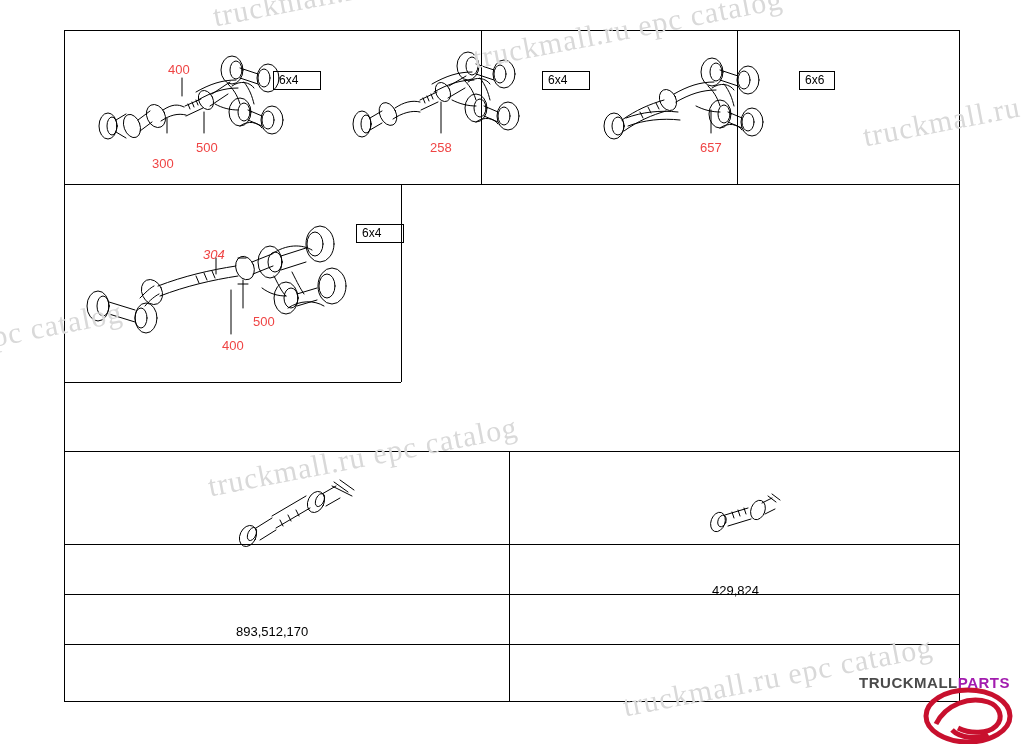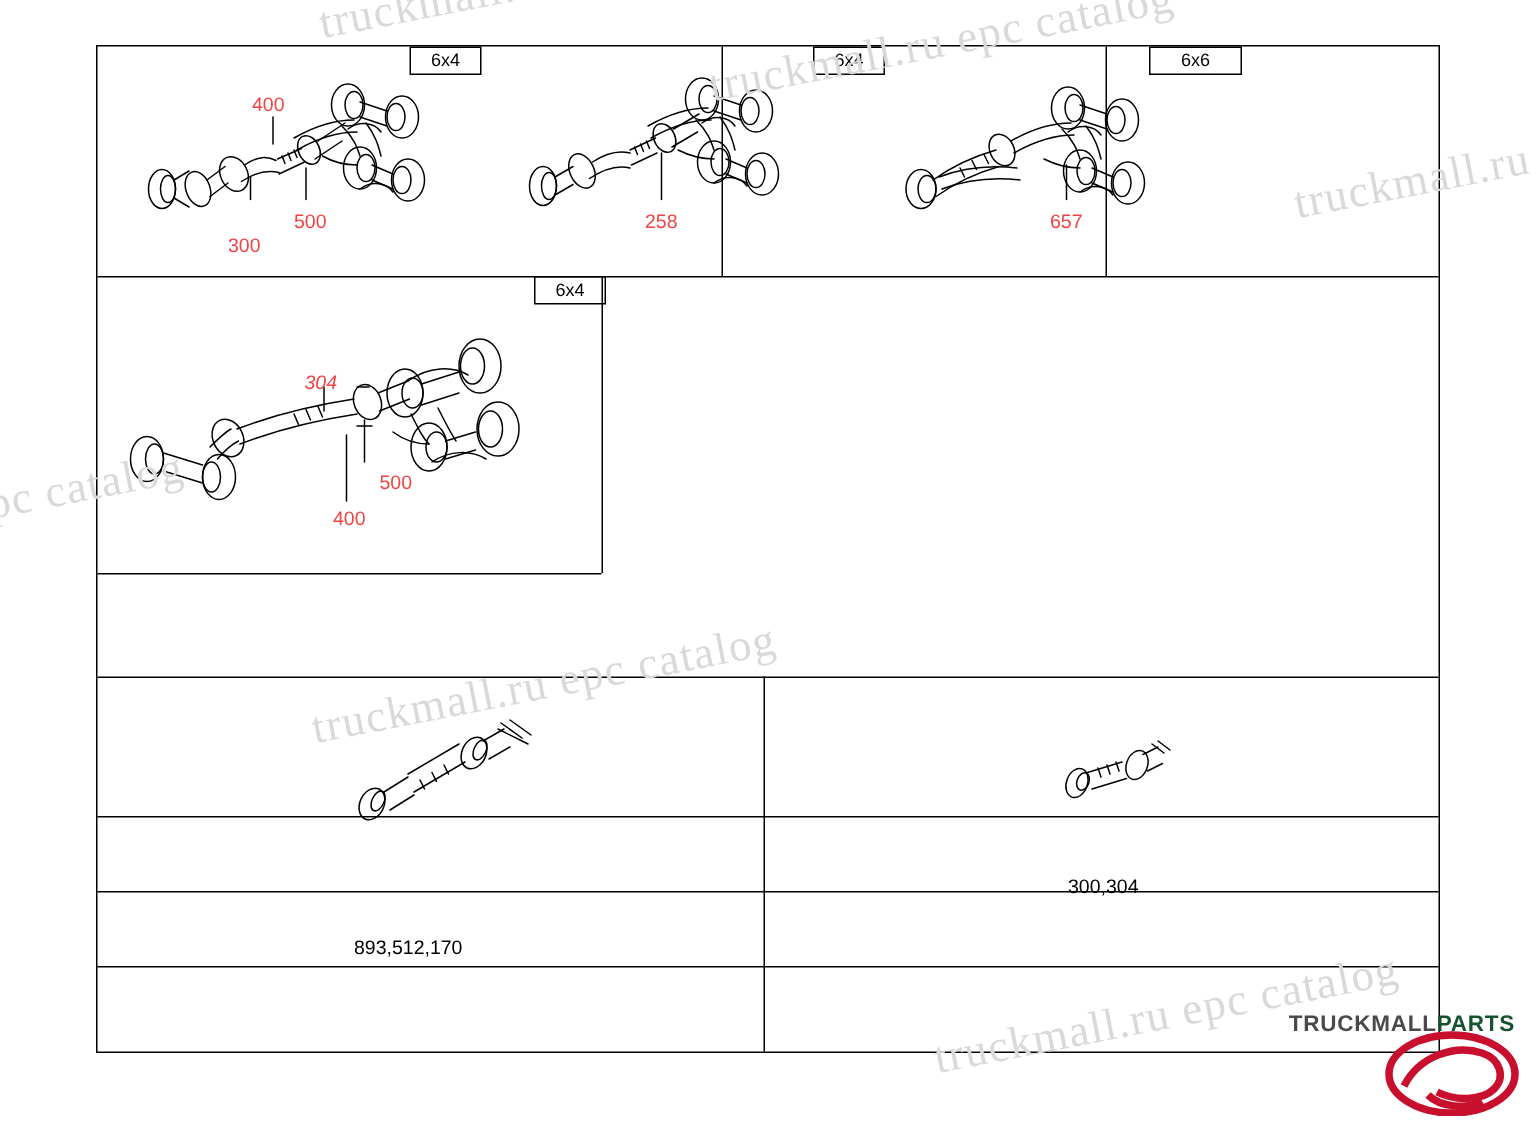--- a/index.html
+++ b/index.html
@@ -56,23 +56,24 @@
     width: 0;
     border-left: 1px solid #000;
   }
   .axle-tag {
     position: absolute;
     box-sizing: border-box;
     border: 1px solid #000;
     background: #fff;
     font-size: 12px;
     line-height: 17px;
-    text-align: center;
+    text-align: left;
     padding: 0 5px;
     height: 19px;
+    margin-top: 40px;
   }
 
   .callout {
     position: absolute;
     font-size: 13px;
     color: #ef4444;
     white-space: nowrap;
   }
 
   .cellnum {
@@ -104,21 +105,21 @@
     position: absolute;
     right: 8px;
     top: 0;
     font-family: "Liberation Sans", sans-serif;
     font-size: 15px;
     font-weight: bold;
     letter-spacing: 0.5px;
     color: #4a4a4a;
   }
   .logo-text .red {
-    color: #14532d;
+    color: #a21caf;
   }
 </style>
 </head>
 <body>
 
 <div class="wm-layer">
   <div class="wm" style="left:210px; top:0px; transform:rotate(-11deg);">truckmall.ru epc catalog</div>
   <div class="wm" style="left:470px; top:42px; transform:rotate(-11deg);">truckmall.ru epc catalog</div>
   <div class="wm" style="left:860px; top:120px; transform:rotate(-11deg);">truckmall.ru epc catalog</div>
   <div class="wm" style="left:-60px; top:330px; transform:rotate(-11deg);">ru epc catalog</div>
@@ -138,21 +139,21 @@
 
   <div class="hline" style="left:0; top:420px; width:894px;"></div>
   <div class="hline" style="left:0; top:513px; width:894px;"></div>
   <div class="hline" style="left:0; top:563px; width:894px;"></div>
   <div class="hline" style="left:0; top:613px; width:894px;"></div>
   <div class="vline" style="left:444px; top:420px; height:250px;"></div>
 </div>
 
 <div class="axle-tag" style="left:273px; top:31px; width:48px;">6x4</div>
 <div class="axle-tag" style="left:542px; top:31px; width:48px;">6x4</div>
-<div class="axle-tag" style="left:766px; top:31px; width:62px;">6x6</div>
+<div class="axle-tag" style="left:799px; top:31px; width:36px;">6x6</div>
 <div class="axle-tag" style="left:356px; top:184px; width:48px;">6x4</div>
 
 <svg class="art" width="1024" height="750" viewBox="0 0 1024 750" fill="none" stroke="#000" stroke-width="1" stroke-linecap="round" stroke-linejoin="round">
 
   <g>
 
     <ellipse cx="108" cy="126" rx="9" ry="13"></ellipse>
     <ellipse cx="112" cy="126" rx="5" ry="9"></ellipse>
     <path d="M116 120 L126 114 M116 132 L126 138"></path>
     <ellipse cx="132" cy="126" rx="8" ry="12" transform="rotate(-20 132 126)"></ellipse>
@@ -327,21 +328,21 @@
 <div class="callout" style="left:196px; top:140px;">500</div>
 
 <div class="callout" style="left:430px; top:140px;">258</div>
 
 <div class="callout" style="left:700px; top:140px;">657</div>
 
 <div class="callout" style="left:203px; top:247px;font-style:italic;">304</div>
 <div class="callout" style="left:253px; top:314px;">500</div>
 <div class="callout" style="left:222px; top:338px;">400</div>
 
-<div class="cellnum" style="left:712px; top:583px;">300,304</div>
+<div class="cellnum" style="left:712px; top:583px;">429,824</div>
 <div class="cellnum" style="left:236px; top:624px;">893,512,170</div>
 
 <div class="logo">
   <div class="logo-text">
     <span>TRUCKMALL</span><span class="red">PARTS</span>
   </div>
   <svg width="170" height="70" viewBox="0 0 170 70">
     <g transform="translate(78,16)">
       <ellipse cx="42" cy="26" rx="42" ry="26" fill="none" stroke="#c8102e" stroke-width="5"></ellipse>
       <path d="M10 34 C20 14 44 6 62 12 C74 16 78 28 70 36 C62 44 44 44 32 38" fill="none" stroke="#c8102e" stroke-width="5"></path>

